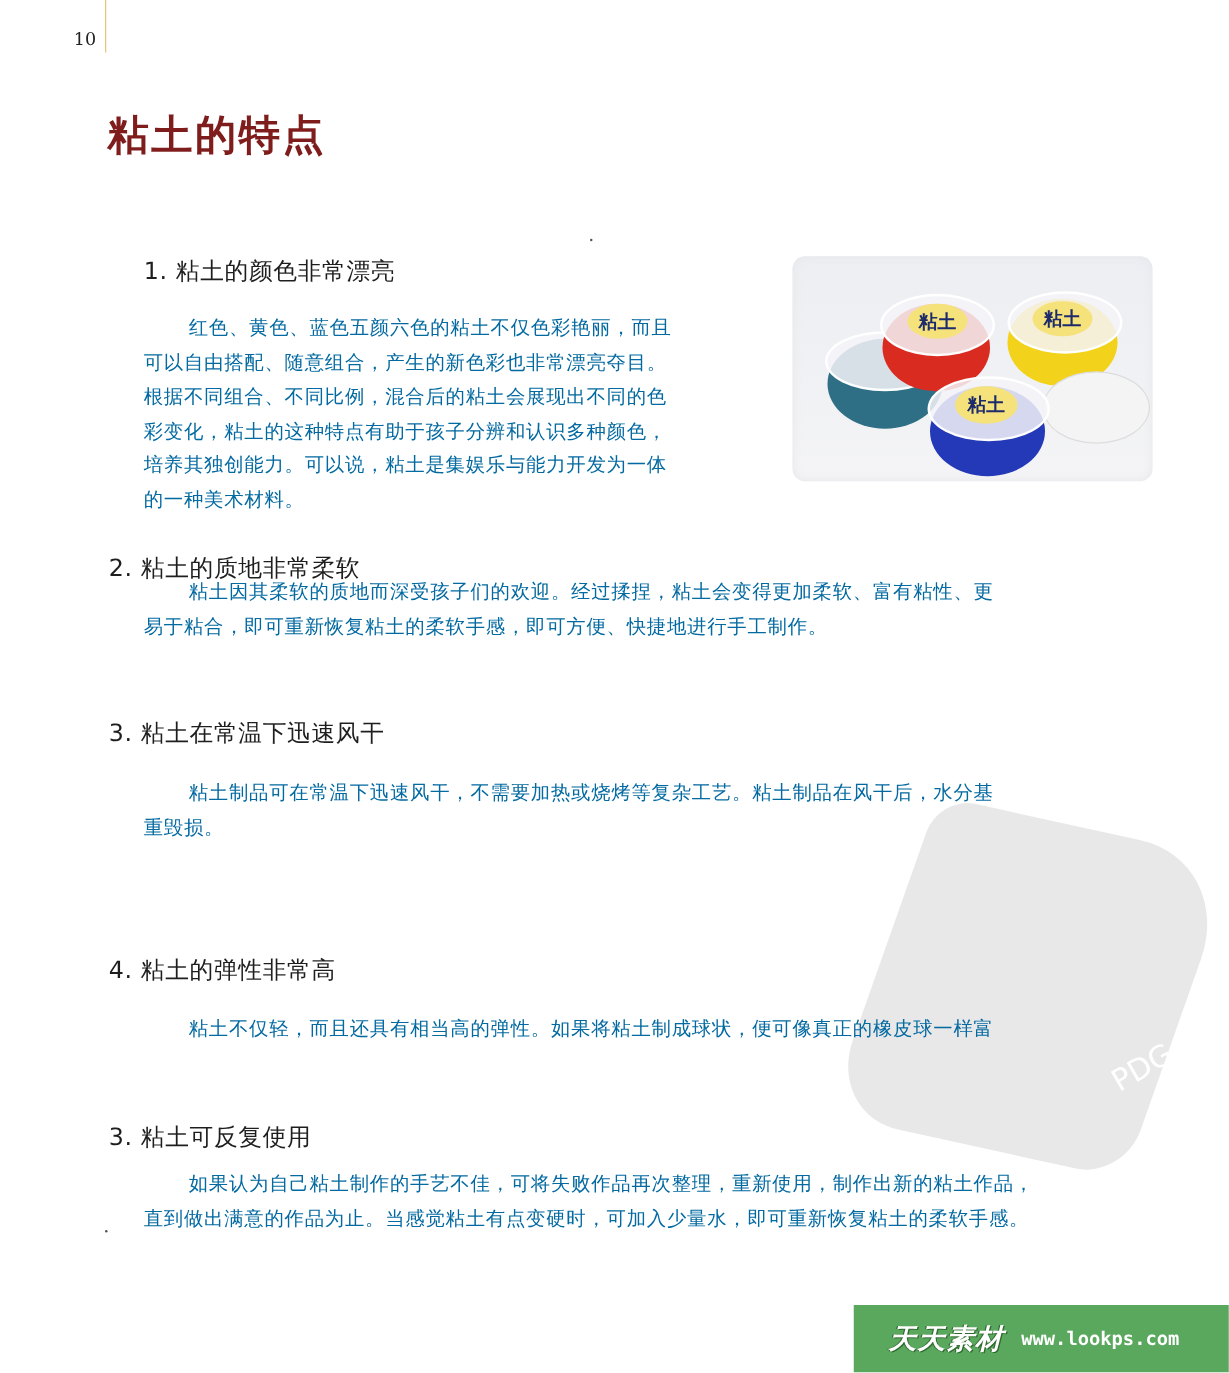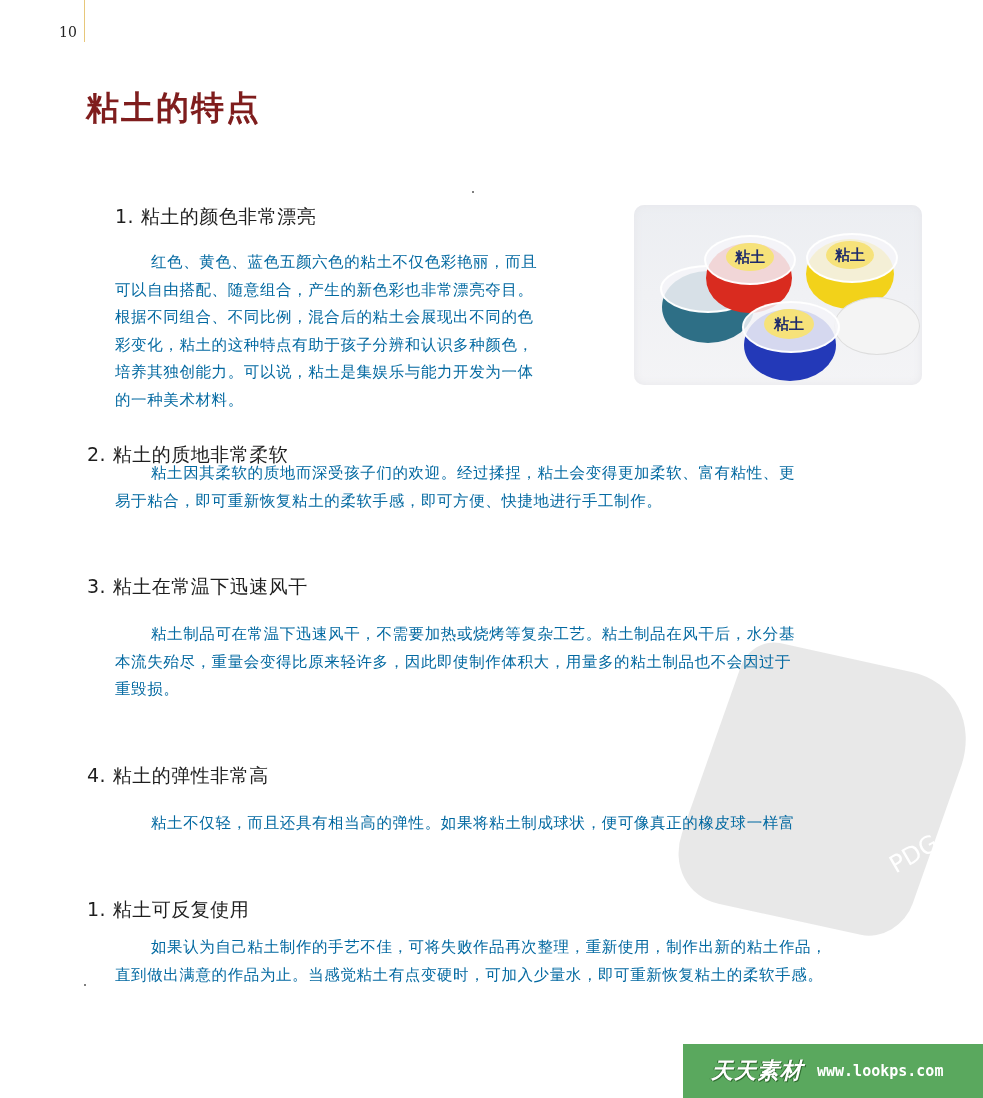--- a/index.html
+++ b/index.html
@@ -79,30 +79,29 @@
 
 <div class="h" style="top:442px;">2. 粘土的质地非常柔软</div>
 <div class="p" style="left:115px;top:460px;width:830px;">
   <div><span class="indent"></span><span>粘土因其柔软的质地而深受孩子们的欢迎。经过揉捏，粘土会变得更加柔软、富有粘性、更</span></div>
   <div>易于粘合，即可重新恢复粘土的柔软手感，即可方便、快捷地进行手工制作。</div>
 </div>
 
 <div class="h" style="top:574px;">3. 粘土在常温下迅速风干</div>
 <div class="p" style="left:115px;top:621px;width:830px;">
   <div><span class="indent"></span><span>粘土制品可在常温下迅速风干，不需要加热或烧烤等复杂工艺。粘土制品在风干后，水分基</span></div>
-  <div>本流失殆尽，重量会变得比原来轻许多，因此即使制作体积大，用量多的粘土制品也不会因过于</div>
   <div>重毁损。</div>
 </div>
 
 <div class="h" style="top:763px;">4. 粘土的弹性非常高</div>
 <div class="p" style="left:115px;top:810px;width:830px;">
   <div><span class="indent"></span><span>粘土不仅轻，而且还具有相当高的弹性。如果将粘土制成球状，便可像真正的橡皮球一样富</span></div>
 </div>
 
-<div class="h" style="top:897px;">1. 粘土可反复使用</div>
+<div class="h" style="top:897px;">3. 粘土可反复使用</div>
 <div class="p" style="left:115px;top:934px;width:830px;">
   <div><span class="indent"></span><span>如果认为自己粘土制作的手艺不佳，可将失败作品再次整理，重新使用，制作出新的粘土作品，</span></div>
   <div>直到做出满意的作品为止。当感觉粘土有点变硬时，可加入少量水，即可重新恢复粘土的柔软手感。</div>
 </div>
 
 <div class="footer">
   <span class="brand">天天素材</span>
   <span class="url">www.lookps.com</span>
 </div>
 

